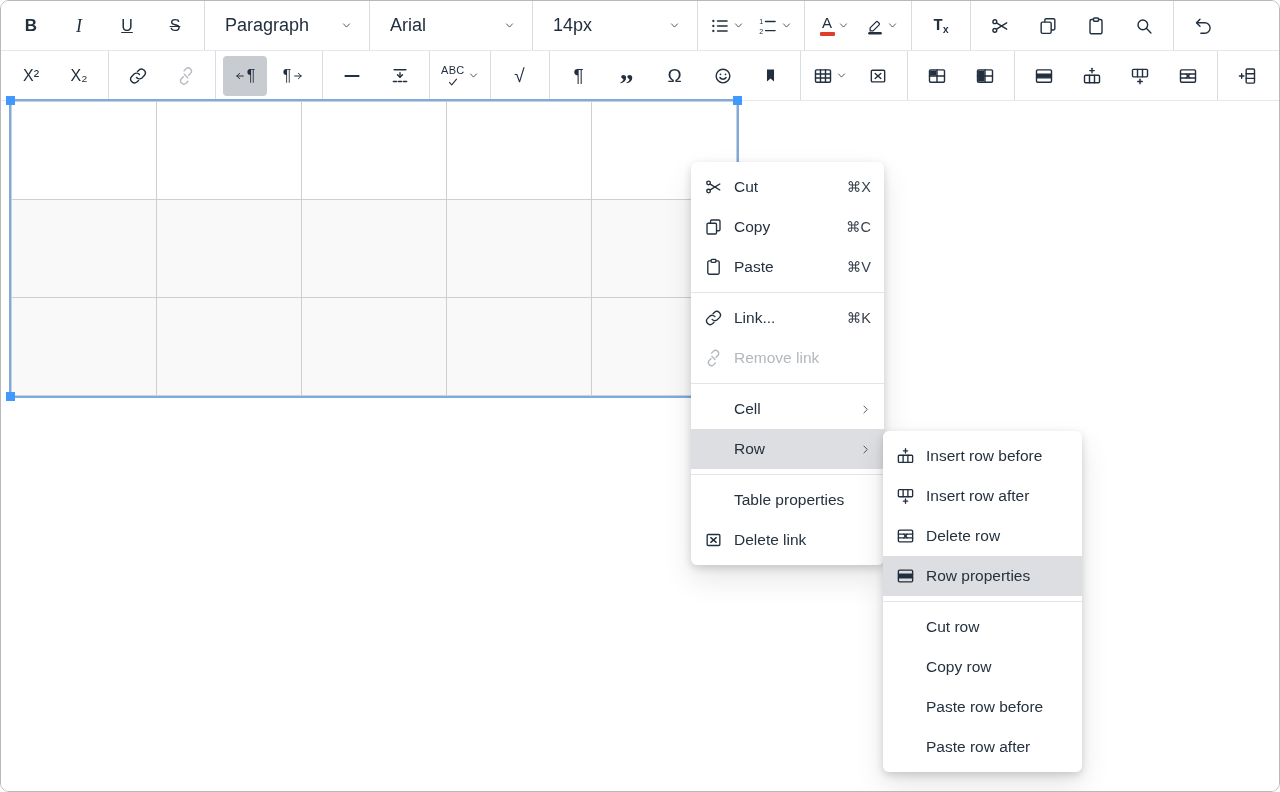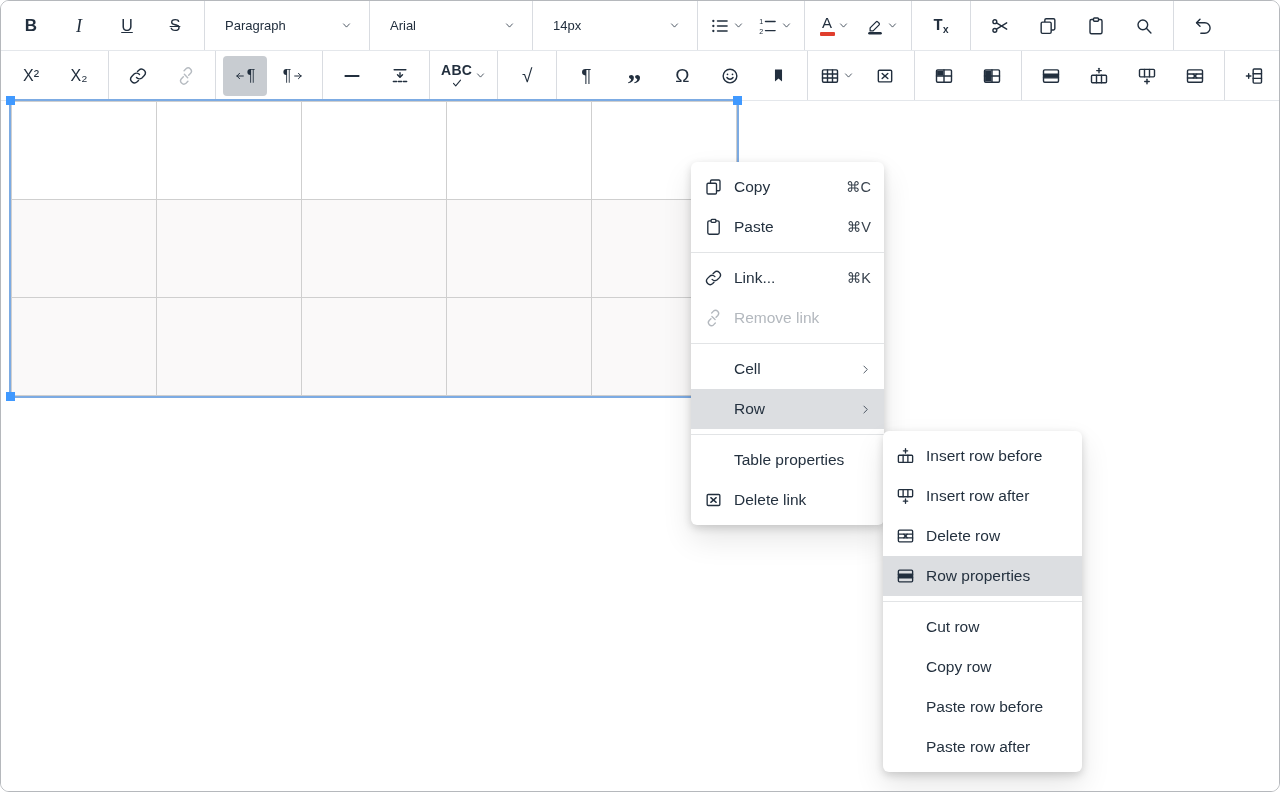--- a/index.html
+++ b/index.html
@@ -14,26 +14,26 @@
   .tb-btn svg{display:block;}
   .glyph{font-size:17px;line-height:1;}
   .g-bold{font-weight:700;}
   .g-italic{font-family:"Liberation Serif",serif;font-style:italic;font-size:18px;}
   .g-underline{text-decoration:underline;font-size:16px;}
   .g-strike{text-decoration:line-through;font-size:16px;}
   .g-sup{font-size:16px;}
   .g-big{font-size:19px;}
   .g-quote{font-family:"Liberation Serif",serif;font-weight:700;font-size:28px;line-height:0;position:relative;top:8px;}
   .chev{margin-left:3px;display:flex;align-items:center;}
-  .tb-select{display:flex;align-items:center;justify-content:space-between;height:40px;margin:0 2px;padding:0 10px 0 13px;border-radius:4px;font-size:13px;color:var(--icon,#222f3e);cursor:pointer;flex:none;box-sizing:border-box;}
+  .tb-select{display:flex;align-items:center;justify-content:space-between;height:40px;margin:0 2px;padding:0 10px 0 13px;border-radius:4px;font-size:18px;color:var(--icon,#222f3e);cursor:pointer;flex:none;box-sizing:border-box;}
   .ic{display:flex;align-items:center;justify-content:center;}
   .tx{font-size:16px;font-weight:600;line-height:1;font-family:Liberation Mono, monospace;}
   .tx small{font-size:10px;font-weight:600;position:relative;top:3px;}
   .abc{display:flex;flex-direction:column;align-items:center;line-height:1;gap:1px;}
-  .abc .abc-t{font-size:14px;font-weight:700;letter-spacing:.3px;}
+  .abc .abc-t{font-size:11px;font-weight:400;letter-spacing:.3px;}
   .dir{display:flex;align-items:center;gap:2px;font-size:16px;line-height:1;}
   .colA{display:flex;flex-direction:column;align-items:center;line-height:1;}
   .colA .A{font-size:15px;}
   .colA .bar{width:15px;height:3.5px;margin-top:2px;border-radius:1px;}
   
   .editor{position:relative;height:690px;background:#fff;}
   .tablewrap{position:absolute;left:10px;top:0;}
   table.ed{border-collapse:collapse;outline:2px solid var(--outline,#7cabe3);}
   table.ed td{width:144px;height:97px;border:1px solid #cfcfcf;background:#fff;padding:0;}
   table.ed tr + tr td{background:#faf9f9;}
@@ -454,20 +454,32 @@
         <div class="handle h-tl"></div>
         <div class="handle h-tr"></div>
         <div class="handle h-bl"></div>
         <div class="handle h-br"></div>
       </div>
   </div>
   <div class="menu" id="context-menu">
       <div class="mi">
         <span class="mi-ic">
           <svg viewBox="0 0 24 24" width="20" height="20" fill="none" stroke="currentColor" stroke-width="1.7" stroke-linecap="round" stroke-linejoin="round">
+            <circle cx="5.8" cy="6.8" r="2.3"></circle>
+            <circle cx="5.8" cy="17.2" r="2.3"></circle>
+            <line x1="7.8" y1="8.3" x2="20" y2="15.8"></line>
+            <line x1="7.8" y1="15.7" x2="20" y2="8.2"></line>
+          </svg>
+        </span>
+        <span class="lab">Cut</span>
+        <span class="sc">⌘X</span>
+      </div>
+      <div class="mi">
+        <span class="mi-ic">
+          <svg viewBox="0 0 24 24" width="20" height="20" fill="none" stroke="currentColor" stroke-width="1.7" stroke-linecap="round" stroke-linejoin="round">
             <rect x="8.2" y="3.2" width="12" height="13.5" rx="1.6"></rect>
             <rect x="3.8" y="7.3" width="12" height="13.5" rx="1.6" fill="#fff"></rect>
           </svg>
         </span>
         <span class="lab">Copy</span>
         <span class="sc">⌘C</span>
       </div>
       <div class="mi">
         <span class="mi-ic">
           <svg viewBox="0 0 24 24" width="20" height="20" fill="none" stroke="currentColor" stroke-width="1.7" stroke-linecap="round" stroke-linejoin="round">

